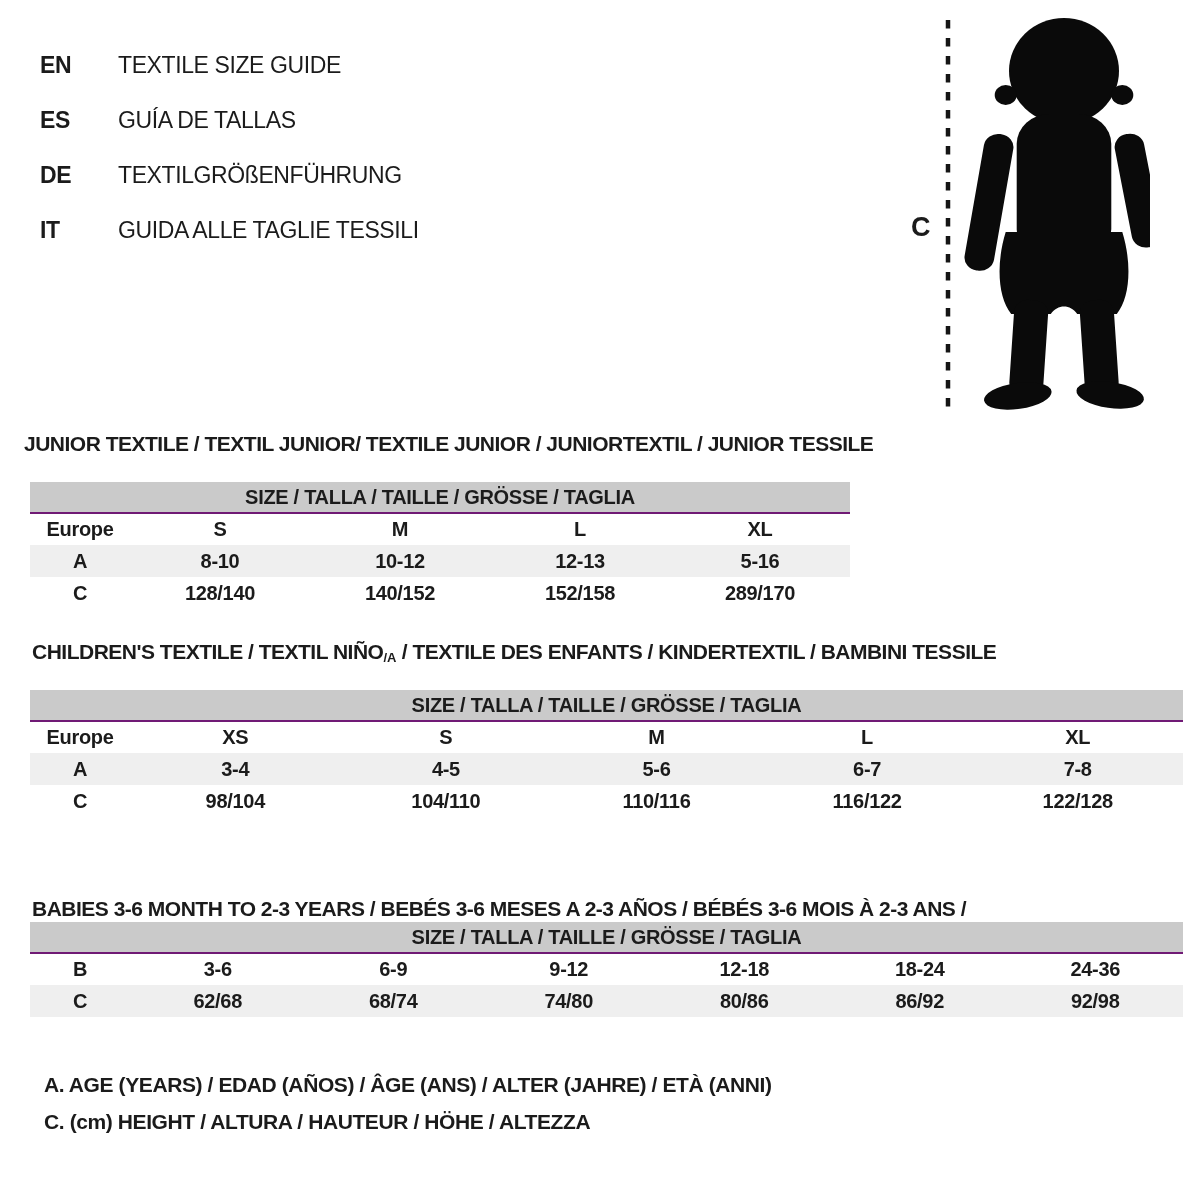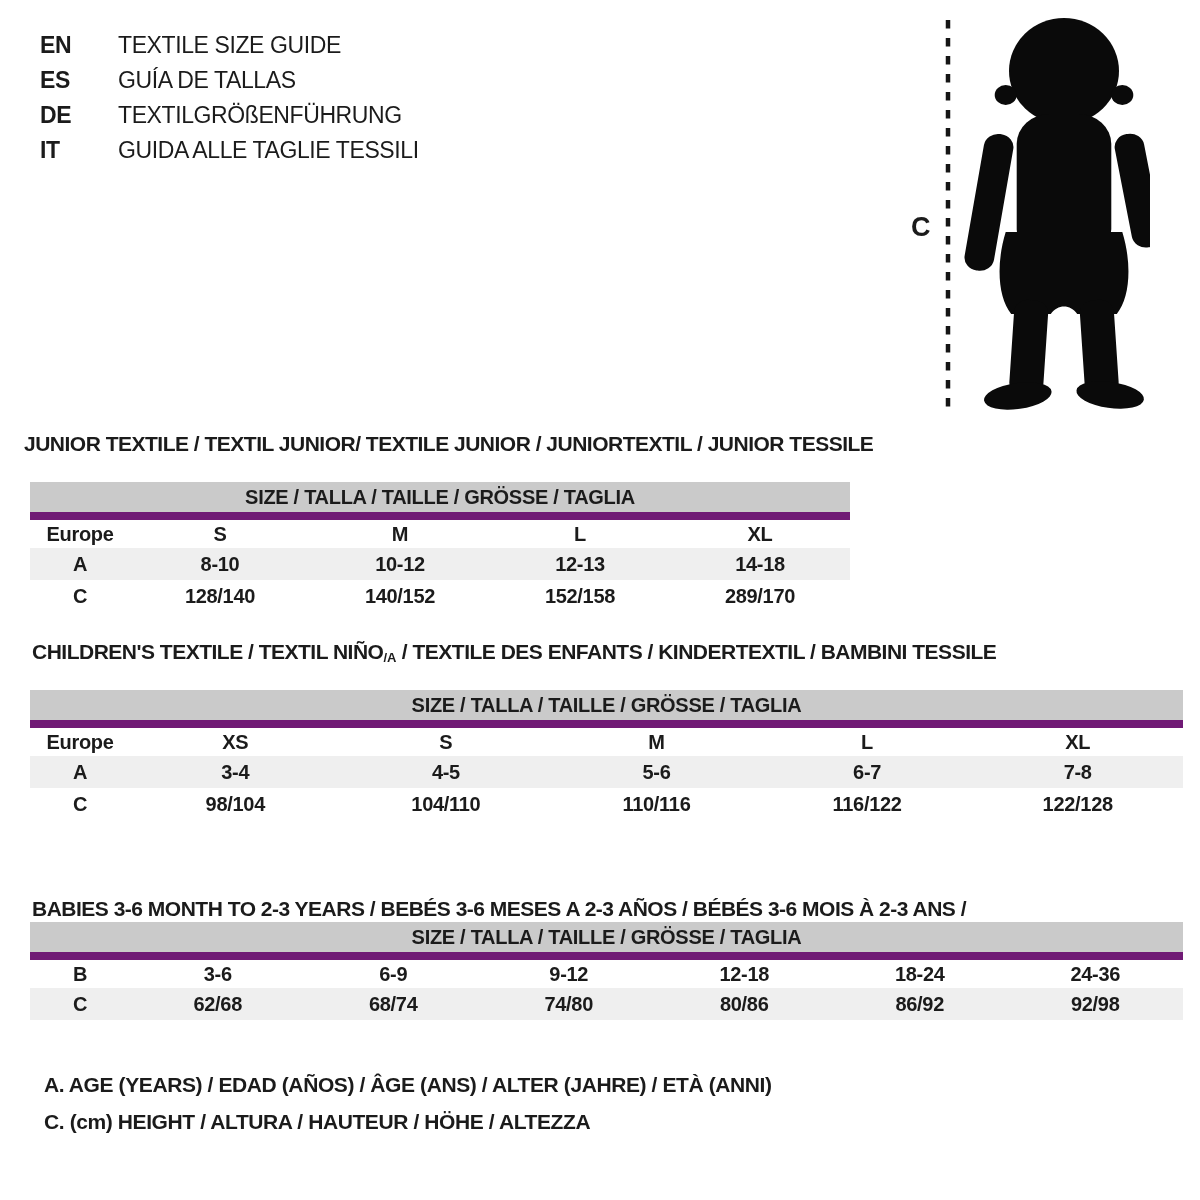--- a/index.html
+++ b/index.html
@@ -7,21 +7,21 @@
     width:1200px;height:1200px;
     background:#ffffff;
     font-family:"Liberation Sans","DejaVu Sans",sans-serif;
     color:#1b1b1b;
     -webkit-font-smoothing:antialiased;
   }
   .page{position:relative;width:1200px;height:1200px;overflow:hidden;background:#ffffff;}
 
   
   .lang-block{position:absolute;left:40px;top:28px;}
-  .lang-row{display:flex;height:35px;align-items:center;}
+  .lang-row{display:flex;height:35px;align-items:center;margin-top:20px;}
   .lang-code{width:78px;font-size:23px;font-weight:bold;letter-spacing:-0.4px;}
   .lang-title{font-size:23px;font-weight:normal;letter-spacing:-0.4px;white-space:nowrap;}
 
   
   .figure{position:absolute;left:900px;top:8px;width:250px;height:405px;}
   .height-label{position:absolute;left:911px;top:212px;font-size:27px;font-weight:bold;}
 
   
   .sec-title{position:absolute;font-size:21px;font-weight:bold;letter-spacing:-0.5px;white-space:nowrap;}
   .t-junior-title{left:24px;top:432px;text-align:right;}
@@ -31,21 +31,21 @@
 
   
   table.size-table{
     position:absolute;border-collapse:collapse;table-layout:fixed;
     font-weight:bold;color:#1b1b1b;
   }
   table.size-table td{padding:0;vertical-align:middle;text-align:center;
     font-size:20px;letter-spacing:-0.3px;overflow:hidden;white-space:nowrap;}
   td.bar{
     background:#cacaca;text-align:left;padding-left:8px;height:30px;
-    font-size:21px;border-bottom:8px solid #701a75;margin-top:32px;
+    font-size:21px;border-bottom:2px solid #701a75;margin-top:32px;
   }
   td.lbl{text-align:left;padding-left:8px;}
   tr.row{height:32px;}
   tr.stripe{background:#efefef;}
   col.c-label{width:100px;}
 
   .tbl-junior{left:30px;top:482px;width:820px;}
   .tbl-children{left:30px;top:690px;width:1153px;}
   .tbl-babies{left:30px;top:922px;width:1153px;}
 
@@ -115,21 +115,21 @@
       <td>S</td>
       <td>M</td>
       <td>L</td>
       <td>XL</td>
     </tr>
     <tr class="row stripe">
       <td class="lbl">A</td>
       <td>8-10</td>
       <td>10-12</td>
       <td>12-13</td>
-      <td>14-18</td>
+      <td>5-16</td>
     </tr>
     <tr class="row">
       <td class="lbl">C</td>
       <td>128/140</td>
       <td>140/152</td>
       <td>152/158</td>
       <td>289/170</td>
     </tr>
   </tbody>
     </table>

